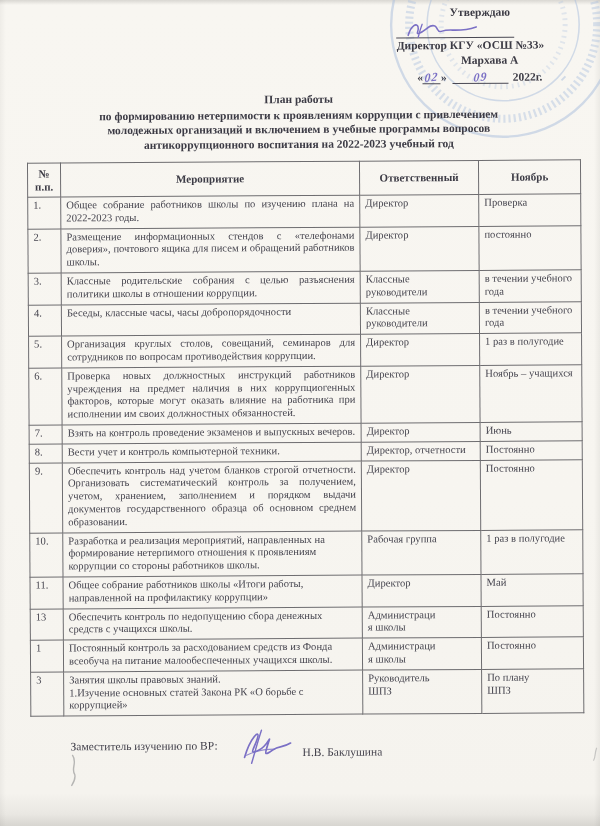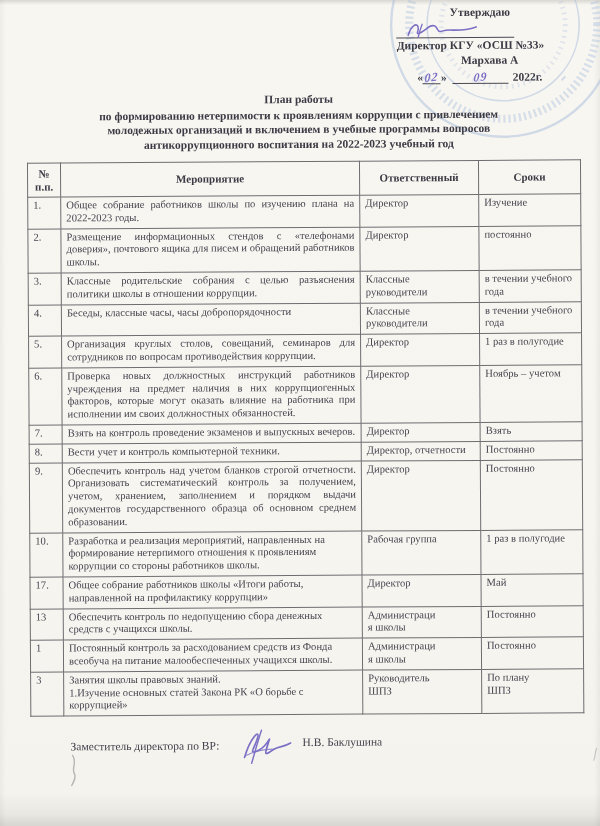--- a/index.html
+++ b/index.html
@@ -75,21 +75,21 @@
   tbody tr:nth-child(-n+9) td.c-act{text-align:justify;}
   tbody tr:nth-child(n+10) td.c-act{text-align:left;}
 
   
   .footer{
     position:absolute;top:731px;left:68px;width:480px;height:44px;
     font-size:11.5px;color:#413f4a;
   }
   .footer .label{position:absolute;left:0;top:8px;}
   .footer .f-sig{position:absolute;left:164px;top:-6px;}
-  .footer .signer{position:absolute;left:232px;top:5px;}
+  .footer .signer{position:absolute;left:232px;top:15px;}
 
   .stray{position:absolute;pointer-events:none;}
 </style>
 </head>
 <body>
 
 <div class="content">
 
   <svg class="stamp" width="240" height="250" viewBox="0 0 240 250">
     <g fill="none" stroke="#a9bedd">
@@ -131,29 +131,29 @@
       <col style="width:299px">
       <col style="width:119px">
       <col style="width:102px">
     </colgroup>
     <thead>
       <tr>
         <th>№
 п.п.</th>
         <th>Мероприятие</th>
         <th>Ответственный</th>
-        <th>Сроки</th>
+        <th>Ноябрь</th>
       </tr>
     </thead>
     <tbody>
         <tr>
       <td class="c-num">1.</td>
       <td class="c-act">Общее собрание работников школы по изучению плана на 2022-2023 годы.</td>
       <td class="c-resp">Директор</td>
-      <td class="c-term">Изучение</td>
+      <td class="c-term">Проверка</td>
     </tr>
         <tr>
       <td class="c-num">2.</td>
       <td class="c-act">Размещение информационных стендов с «телефонами доверия», почтового ящика для писем и обращений работников школы.</td>
       <td class="c-resp">Директор</td>
       <td class="c-term">постоянно</td>
     </tr>
         <tr>
       <td class="c-num">3.</td>
       <td class="c-act">Классные родительские собрания с целью разъяснения политики школы в отношении коррупции.</td>
@@ -169,48 +169,48 @@
         <tr>
       <td class="c-num">5.</td>
       <td class="c-act">Организация круглых столов, совещаний, семинаров для сотрудников по вопросам противодействия коррупции.</td>
       <td class="c-resp">Директор</td>
       <td class="c-term">1 раз в полугодие</td>
     </tr>
         <tr>
       <td class="c-num">6.</td>
       <td class="c-act">Проверка новых должностных инструкций работников учреждения на предмет наличия в них коррупциогенных факторов, которые могут оказать влияние на работника при исполнении им своих должностных обязанностей.</td>
       <td class="c-resp">Директор</td>
-      <td class="c-term">Ноябрь – учетом</td>
+      <td class="c-term">Ноябрь – учащихся</td>
     </tr>
         <tr>
       <td class="c-num">7.</td>
       <td class="c-act">Взять на контроль проведение экзаменов и выпускных вечеров.</td>
       <td class="c-resp">Директор</td>
-      <td class="c-term">Взять</td>
+      <td class="c-term">Июнь</td>
     </tr>
         <tr>
       <td class="c-num">8.</td>
       <td class="c-act">Вести учет и контроль компьютерной техники.</td>
       <td class="c-resp">Директор, отчетности</td>
       <td class="c-term">Постоянно</td>
     </tr>
         <tr>
       <td class="c-num">9.</td>
       <td class="c-act">Обеспечить контроль над учетом бланков строгой отчетности. Организовать систематический контроль за получением, учетом, хранением, заполнением и порядком выдачи документов государственного образца об основном среднем образовании.</td>
       <td class="c-resp">Директор</td>
       <td class="c-term">Постоянно</td>
     </tr>
         <tr>
       <td class="c-num">10.</td>
       <td class="c-act">Разработка и реализация мероприятий, направленных на формирование нетерпимого отношения к проявлениям коррупции со стороны работников школы.</td>
       <td class="c-resp">Рабочая группа</td>
       <td class="c-term">1 раз в полугодие</td>
     </tr>
         <tr>
-      <td class="c-num">17.</td>
+      <td class="c-num">11.</td>
       <td class="c-act">Общее собрание работников школы «Итоги работы, направленной на профилактику коррупции»</td>
       <td class="c-resp">Директор</td>
       <td class="c-term">Май</td>
     </tr>
         <tr>
       <td class="c-num">13</td>
       <td class="c-act">Обеспечить контроль по недопущению сбора денежных средств с учащихся школы.</td>
       <td class="c-resp">Администраци
 я школы</td>
       <td class="c-term">Постоянно</td>
@@ -228,21 +228,21 @@
 1.Изучение основных статей Закона РК «О борьбе с коррупцией»</td>
       <td class="c-resp">Руководитель
 ШПЗ</td>
       <td class="c-term">По плану
 ШПЗ</td>
     </tr>
       </tbody>
   </table>
 
   <div class="footer">
-    <span class="label">Заместитель директора по ВР:</span>
+    <span class="label">Заместитель изучению по ВР:</span>
     <svg class="f-sig" width="64" height="42" viewBox="0 0 64 42">
       <path d="M10 32 C16 12 26 3 23 13 C20 23 13 30 24 25 C33 21 37 8 34 17 C31 27 28 32 38 25 C45 20 48 23 56 18" fill="none" stroke="#7b70c5" stroke-width="1.7" stroke-linecap="round"></path>
       <path d="M27 5 C23 17 20 28 17 38" fill="none" stroke="#7b70c5" stroke-width="1.4" stroke-linecap="round"></path>
       <path d="M12 30 C20 26 30 24 40 24" fill="none" stroke="#7b70c5" stroke-width="1.1" stroke-linecap="round" opacity="0.8"></path>
     </svg>
     <span class="signer">Н.В. Баклушина</span>
   </div>
 
   <svg class="stray" style="left:64px;top:752px" width="14" height="34" viewBox="0 0 14 34">
     <path d="M6 2 C11 9 4 15 8 21 C9 25 7 29 5 32" fill="none" stroke="#9b9b9b" stroke-width="1.4" stroke-linecap="round" opacity="0.7"></path>

